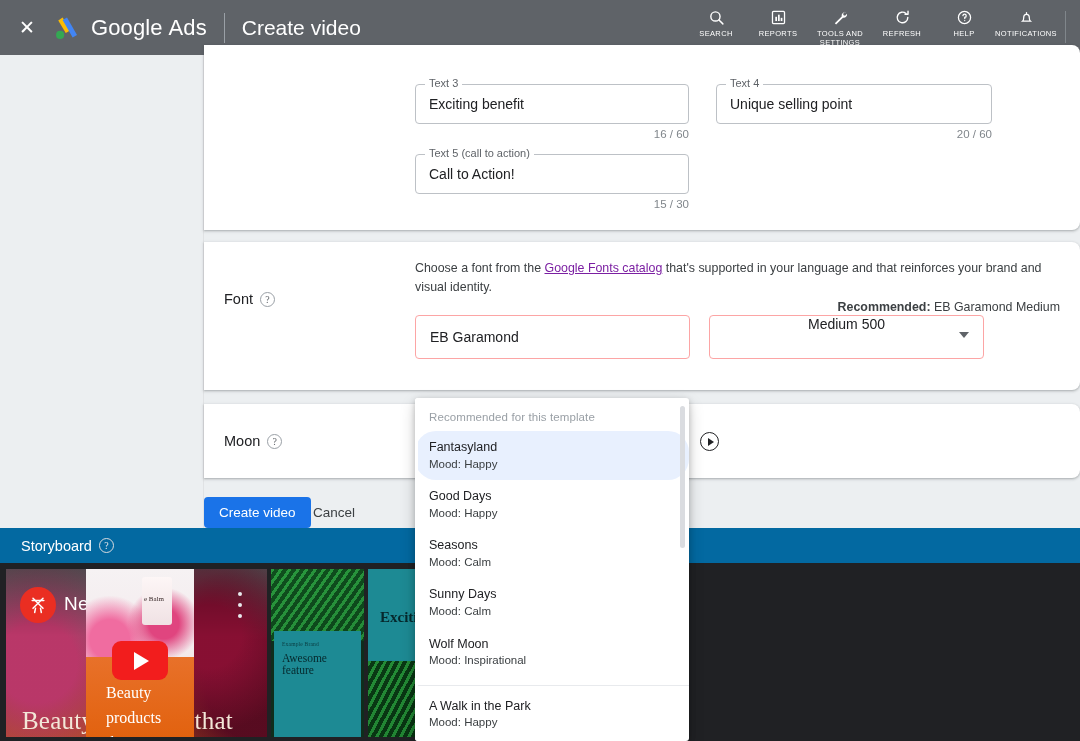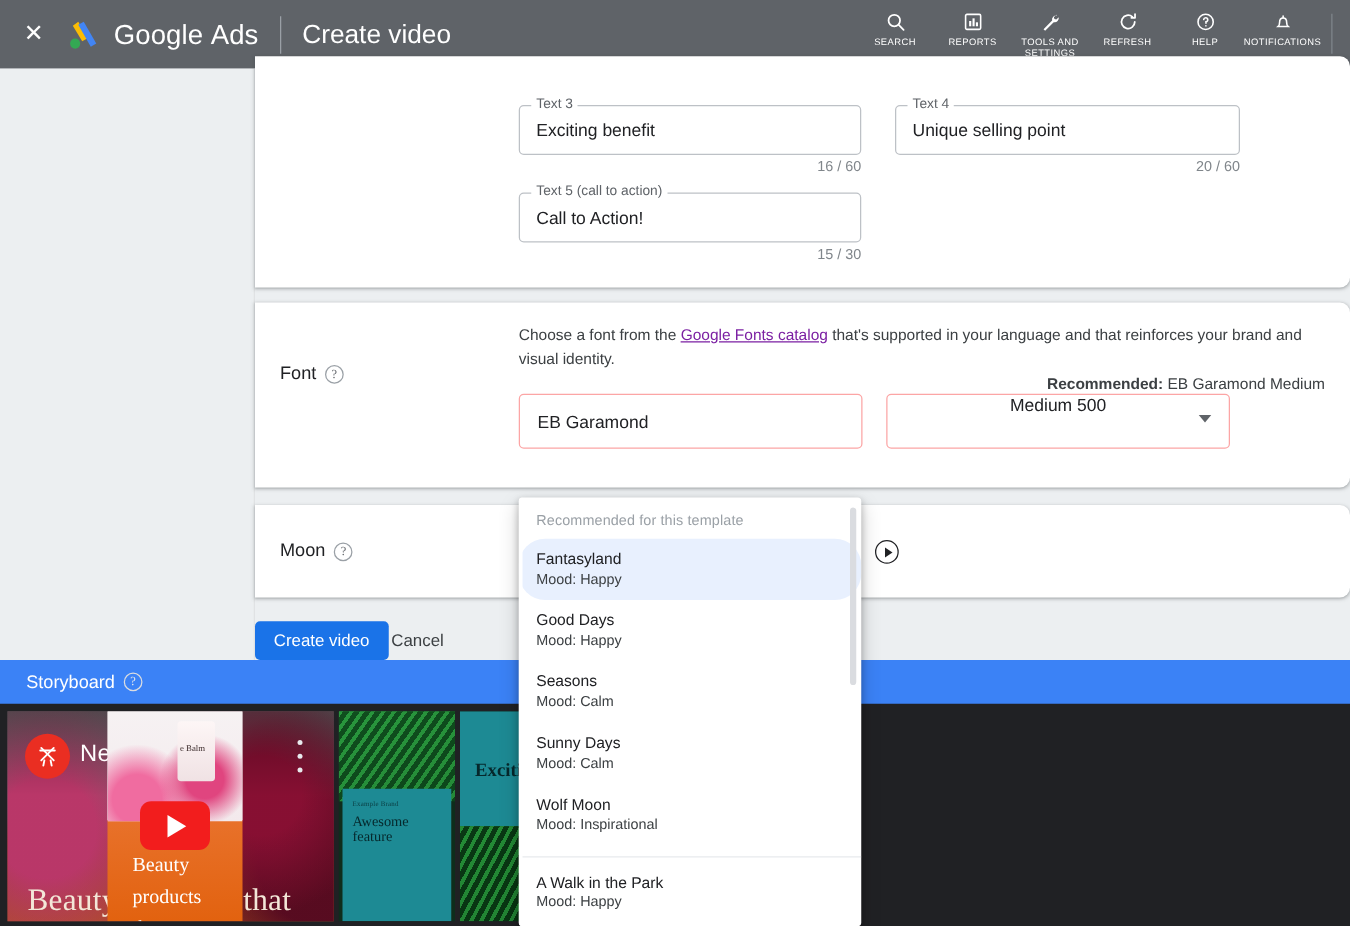--- a/index.html
+++ b/index.html
@@ -122,21 +122,21 @@
   }
   .play-circle .tri {
     width: 0; height: 0; margin-left: 2px;
     border-top: 4px solid transparent; border-bottom: 4px solid transparent;
     border-left: 6px solid #202124;
   }
 
   
   .storyboard {
     position: absolute; left: 0; top: 528px; width: 1080px; height: 213px;
-    background: #3b82f6; overflow: hidden;
+    background: #0369a1; overflow: hidden;
   }
   .sb-head {
     height: 35px; display: flex; align-items: center; gap: 7px;
     padding-left: 21px; color: #fff; font-size: 14.5px;
   }
   .sb-head .qmark { border-color: #dadce0; color: #e8eaed; }
   .sb-strip {
     position: absolute; left: 0; top: 35px; width: 1080px; height: 178px;
     background: #202124;
   }

